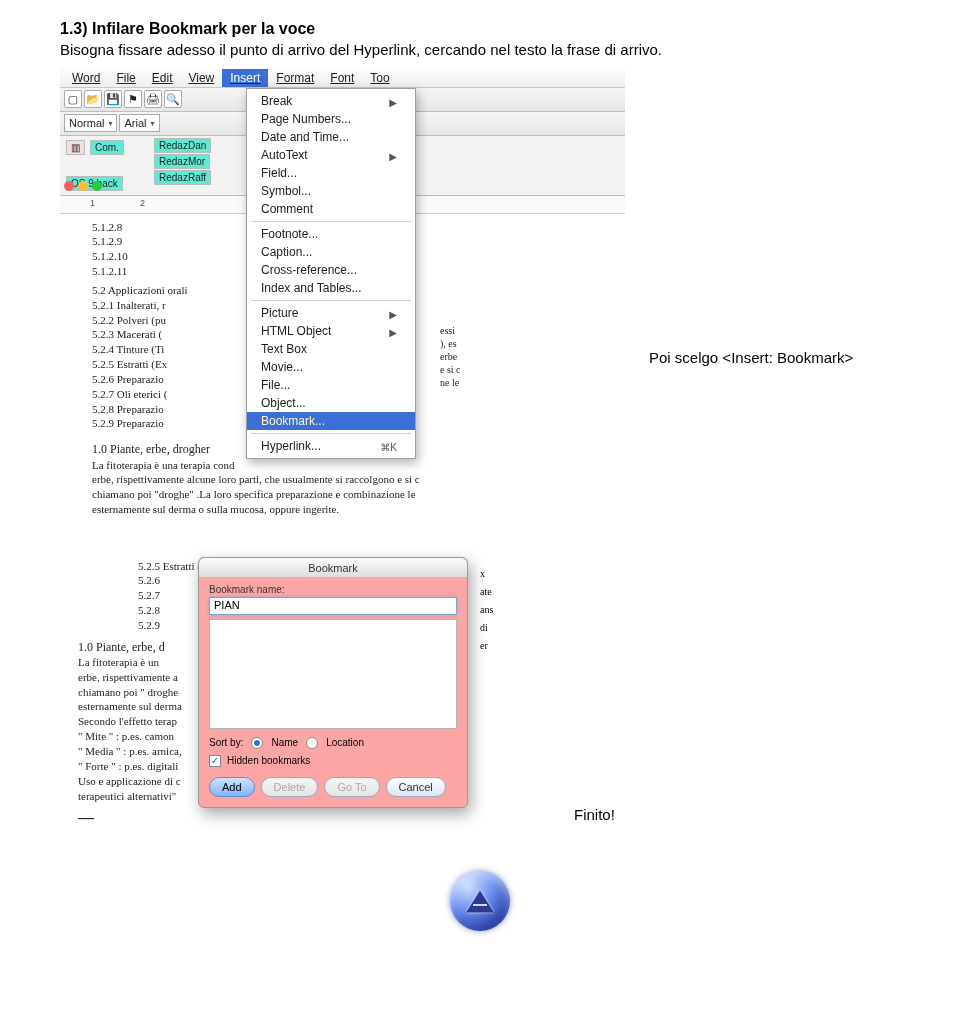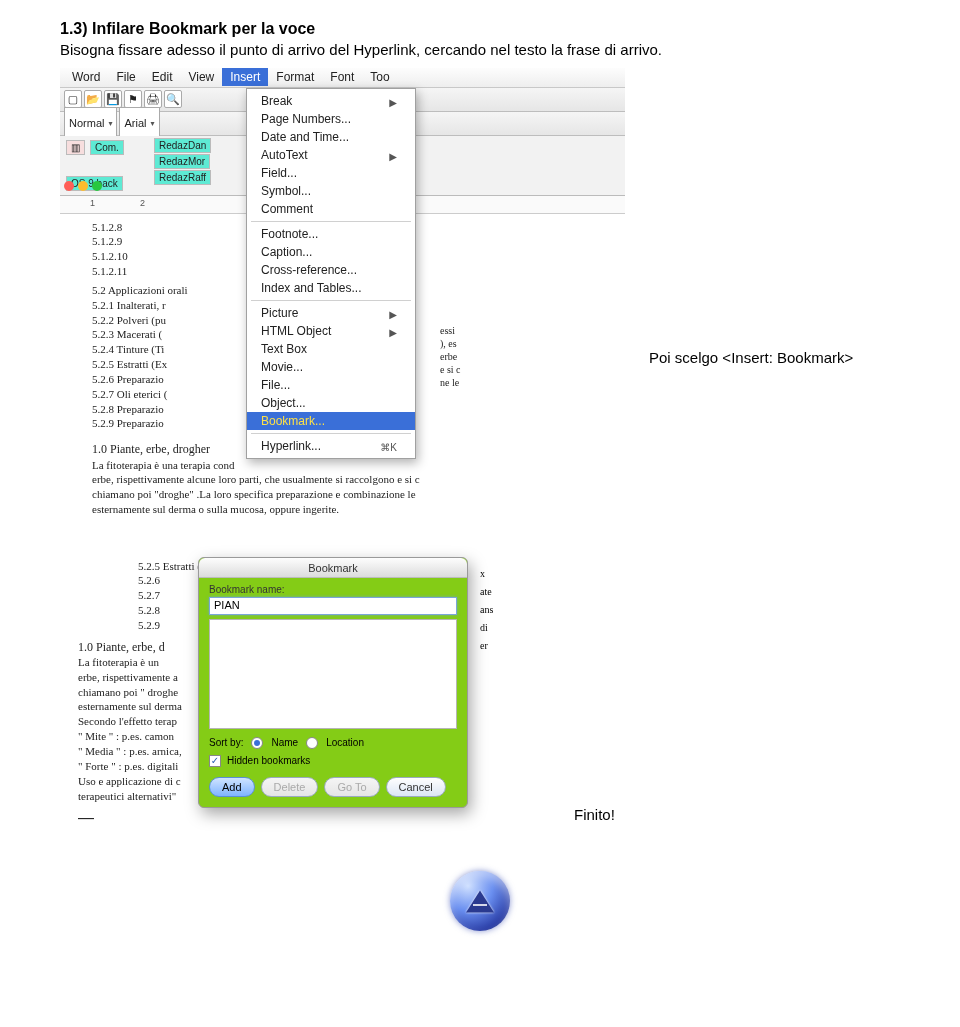--- a/index.html
+++ b/index.html
@@ -22,22 +22,23 @@
     font-size: 12px;
     color: #222;
     background: #fff;
     border-bottom: 1px solid #fff;
   }
   .menubar {
     display: flex;
     height: 20px;
     background: linear-gradient(#fdfdfd,#eee);
     border-bottom: 1px solid #c8c8c8;
-    align-items: flex-start;
+    align-items: flex-end;
     padding-left: 4px;
+    text-decoration: underline;
   }
   .menubar span {
     padding: 2px 8px;
     font-size: 12px;
   }
   .menubar .active-menu {
     background: #3a6fd8;
     color: #fff;
     border-radius: 0;
   }
@@ -57,21 +58,21 @@
     background: #fff;
     border-radius: 2px;
     font-size: 11px;
     display: flex; align-items: center; justify-content: center;
   }
   .tb-select {
     border: 1px solid #aaa;
     background: #fff;
     font-size: 11px;
     padding: 1px 4px;
-    height: 32px;
+    height: 18px;
     display: flex; align-items: center;
     gap: 4px;
   }
   .tb-select::after { content:"▾"; font-size:8px; color:#555; }
 
   .doc-palette {
     position: relative;
     height: 60px;
     background: #f2f2f2;
     border-bottom: 1px solid #bbb;
@@ -131,21 +132,21 @@
     font-size: 12px;
     padding: 3px 0;
   }
   .insert-menu .mi {
     padding: 2px 18px 2px 14px;
     display:flex; justify-content:space-between; align-items:flex-end;
     white-space: nowrap;
   }
   .insert-menu .mi .sub { font-size:10px; color:#555; }
   .insert-menu .sep { height:1px; background:#d0d0d0; margin:3px 4px; }
-  .insert-menu .mi.highlight { background:#3a6fd8; color:#fde047; }
+  .insert-menu .mi.highlight { background:#3a6fd8; color:#fef9c3; }
 
   
   .side-para {
     font-size: 15px;
     line-height: 1.35;
     margin-bottom: 12px;
   }
 
   .row-middle {
     display: flex;
@@ -179,21 +180,21 @@
     color:#222;
   }
   .bg-doc .outline-num{display:block;}
   .bg-doc .para {margin-top:6px;}
   .bg-doc-dash {font-family:Arial;font-size:16px;margin-top:4px;}
 
   .bookmark-dialog {
     position: absolute;
     left: 138px; top: 2px;
     width: 270px;
-    background: #84cc16;
+    background: #fca5a5;
     border: 1px solid #9a9a9a;
     border-radius: 6px;
     box-shadow: 3px 6px 16px rgba(0,0,0,.35);
     font-family: "Lucida Grande", Arial, sans-serif;
     font-size: 11px;
     padding-bottom: 10px;
     z-index: 40;
   }
   .bookmark-dialog .titlebar {
     height: 20px;

